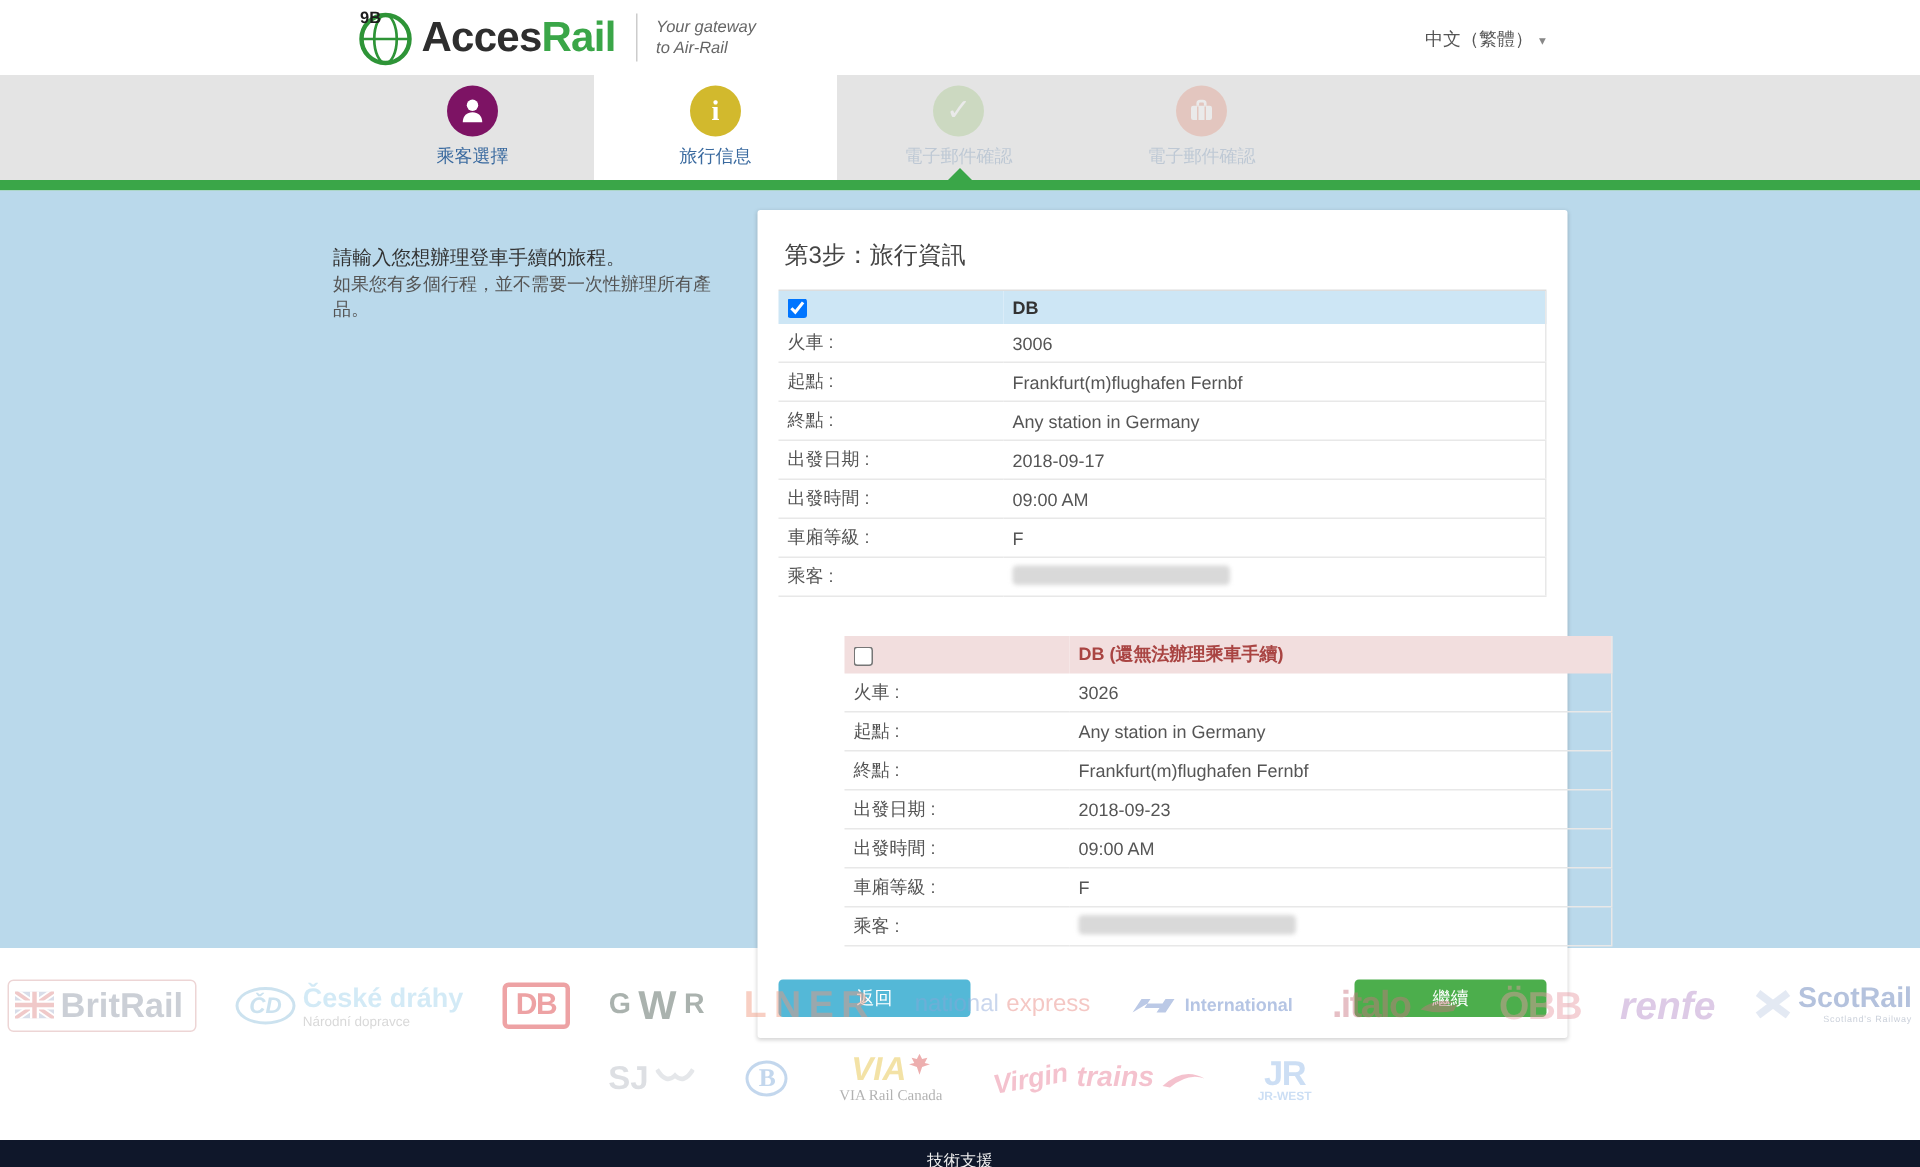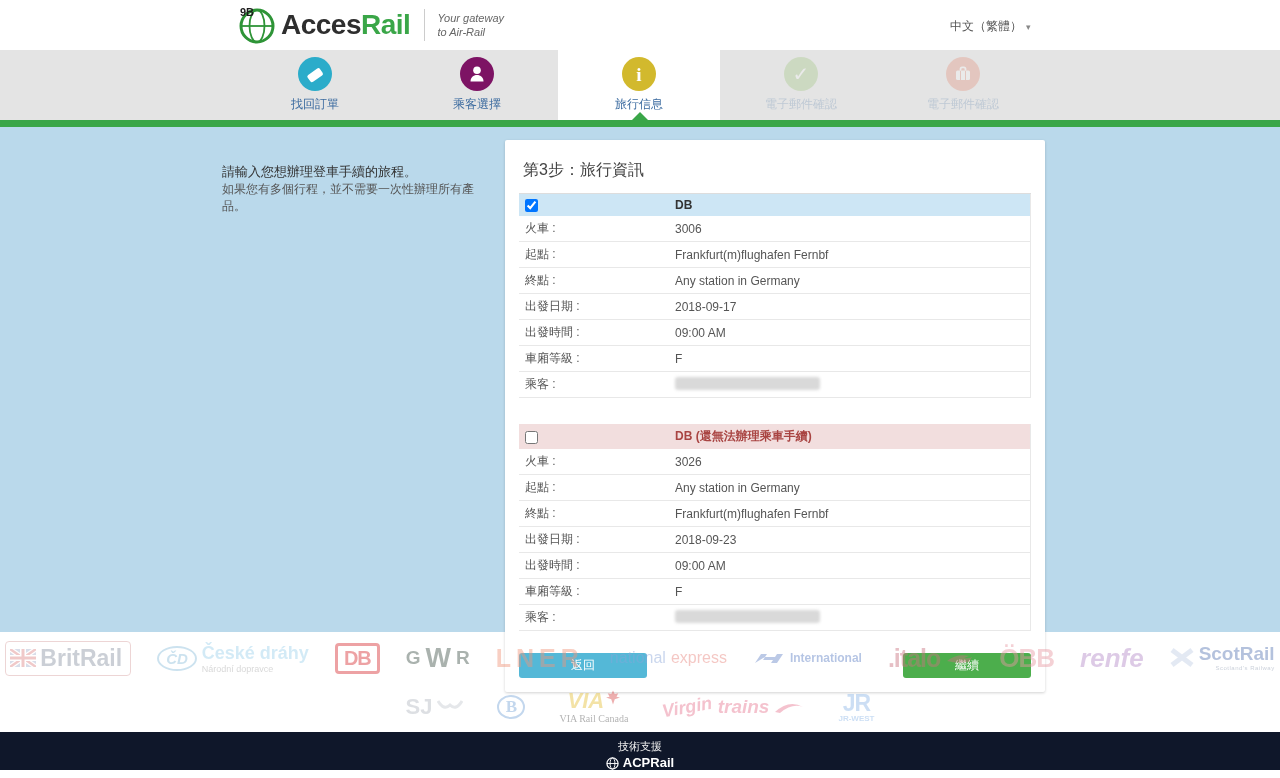--- a/index.html
+++ b/index.html
@@ -48,32 +48,32 @@
 
   table.seg { width:100%; border-collapse:collapse; font-size:12px; border-right:1px solid #e8e8e8; }
   table.seg td { padding:4px 6px; height:22px; vertical-align:middle; }
   td.lbl { width:150px; color:#555; }
   td.val { color:#555; }
   tr.seg-header td { font-weight:bold; color:#333; }
   .seg1 tr.seg-header { background:#cde6f5; }
   .seg2 tr.seg-header { background:#f2dede; }
   .seg2 tr.seg-header td.carrier { color:#a94442; }
   tr.data-row { border-bottom:1px solid #e8e8e8; }
-  .seg2 { margin-top:26px; }
+  .seg2 { margin-top:26px;margin-left:44px; }
   input.seg-cb { width:13px; height:13px; vertical-align:middle; cursor:pointer; }
   .redacted { display:inline-block; width:145px; height:13px; background:#d9d9d9; border-radius:3px; filter:blur(1.5px); }
 
   .btn-row { display:flex; justify-content:space-between; margin-top:22px; }
   .btn { width:128px; height:25px; border:none; border-radius:3px; color:#fff; font-size:12px;
     font-family:"Liberation Sans",sans-serif; cursor:pointer; }
   .btn-back { background:#54b8d7; }
   .btn-next { background:#4cae4c; }
 
   
-  .partners { height:100px; background:#fff; padding-top:0; }
+  .partners { height:128px; background:#fff; padding-top:12px; }
   .p-row { display:flex; justify-content:center; align-items:center; }
   .p-row1 { height:52px; gap:26px; }
   .p-row2 { height:46px; gap:34px; }
   .plogo { opacity:0.45; display:flex; align-items:center; gap:5px; white-space:nowrap; }
 
   .britrail-box { display:flex; align-items:center; gap:4px; border:1px solid #d9a3a3; border-radius:4px; padding:3px 8px 3px 4px; }
   .britrail-text { font-size:23px; font-weight:bold; color:#8d97a5; }
   .cd-mark { font-size:15px; font-weight:bold; font-style:italic; color:#8fc0dc; border:2px solid #8fc0dc; border-radius:50%; padding:2px 7px; }
   .cd-stack { display:flex; flex-direction:column; }
   .cd-name { font-size:18px; font-weight:bold; color:#9ed2ec; }
@@ -129,28 +129,20 @@
     </span>
   </div>
   <div class="lang-select">
     <span>中文（繁體）</span><span class="caret">▾</span>
   </div>
 </div>
 
 <div class="step-bar">
   <div class="steps">
     <div class="step">
-      <span class="step-circle c1">
-        <svg width="24" height="24" viewBox="0 0 24 24">
-            <rect x="4.5" y="9" width="15" height="8.5" rx="2" fill="#fff" transform="rotate(-35 12 13)"></rect>
-          </svg>
-      </span>
-      <span class="step-label">找回訂單</span>
-    </div>
-    <div class="step">
       <span class="step-circle c2">
         <svg width="24" height="24" viewBox="0 0 24 24">
             <circle cx="12" cy="8.2" r="3.8" fill="#fff"></circle>
             <path d="M5.5 19.5c0-4.2 2.9-6.6 6.5-6.6s6.5 2.4 6.5 6.6z" fill="#fff"></path>
           </svg>
       </span>
       <span class="step-label">乘客選擇</span>
     </div>
     <div class="step active">
       <span class="step-circle c3">

